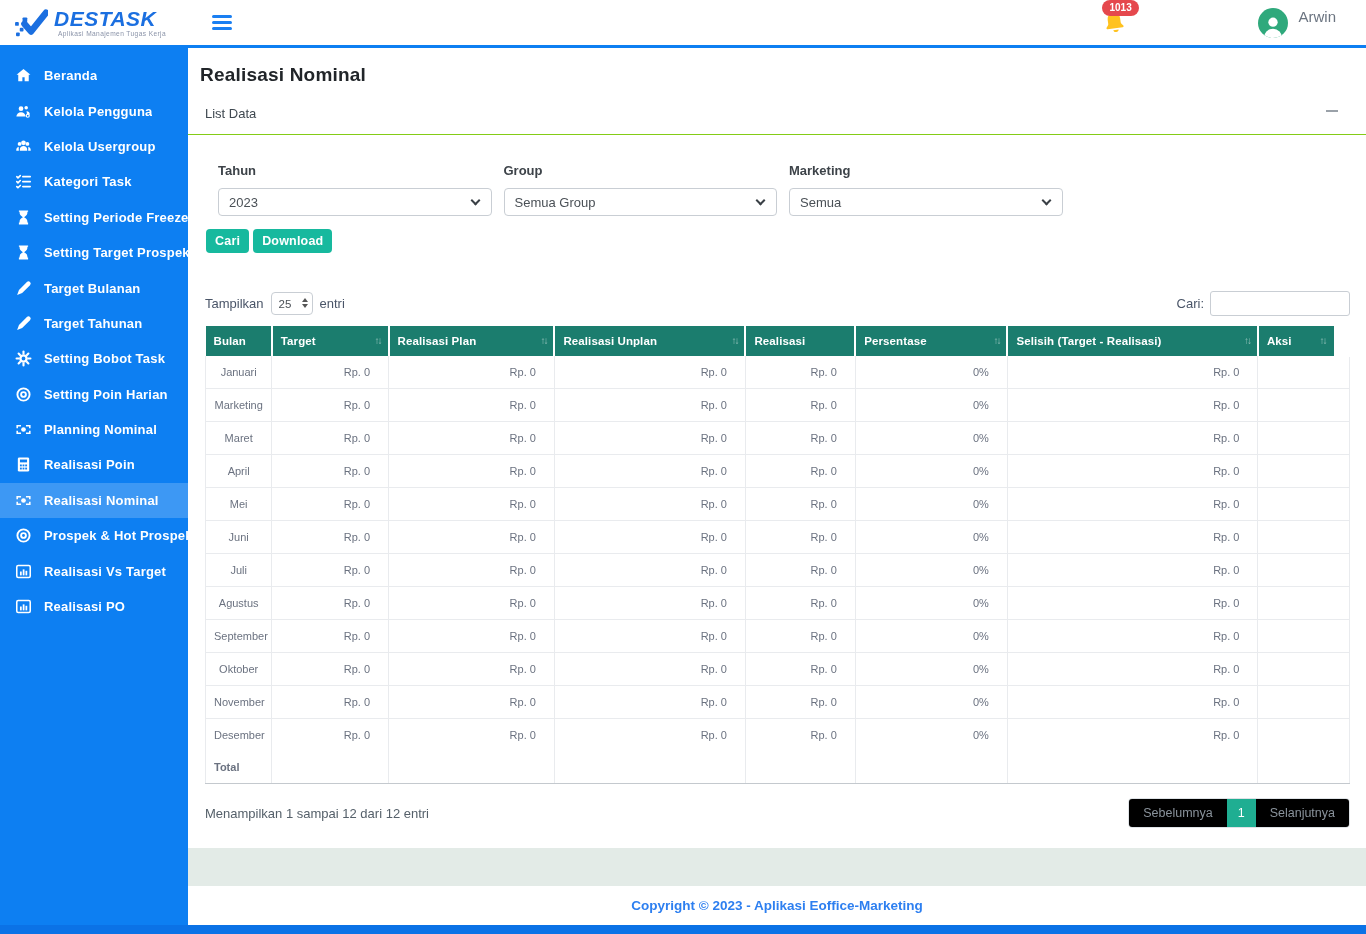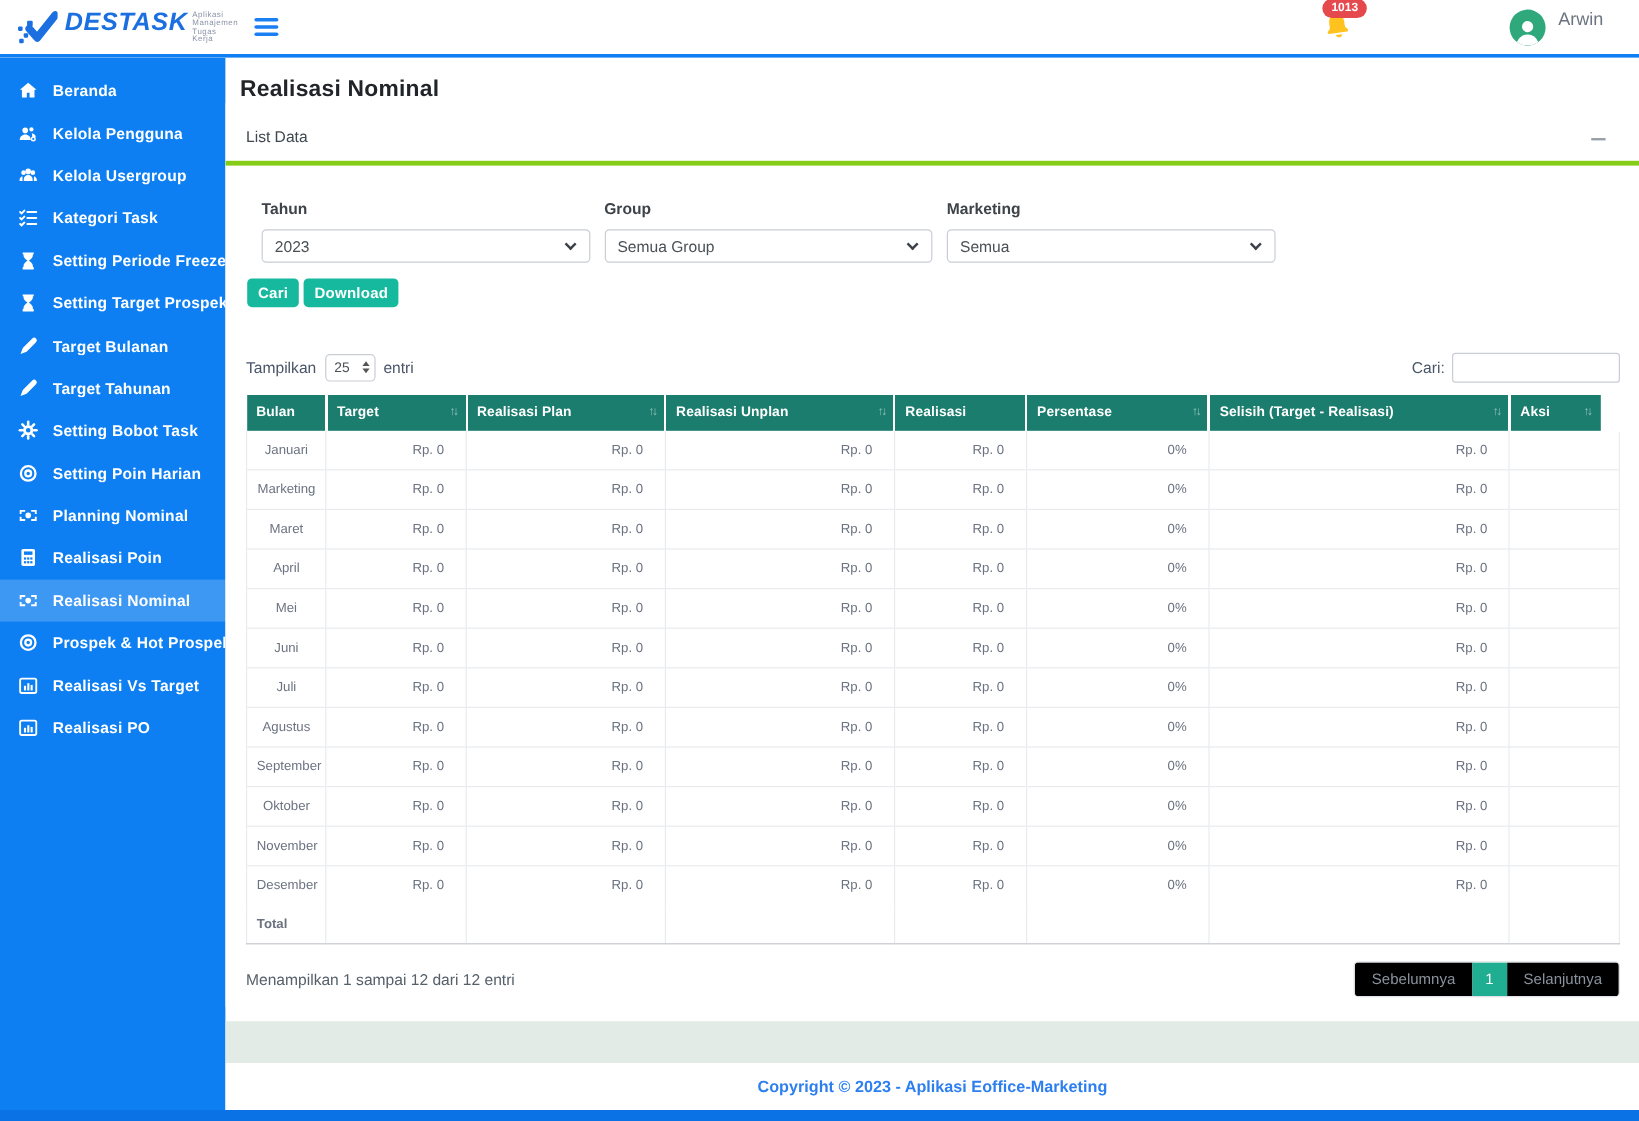--- a/index.html
+++ b/index.html
@@ -14,21 +14,21 @@
     --copyright-blue:#2d7ff0;
     --band:#e3ebe7;
   }
   *{box-sizing:border-box;margin:0;padding:0}
   html,body{width:1366px;height:934px;overflow:hidden;font-family:"Liberation Sans",sans-serif;background:#fff}
   .app{display:flex;flex-direction:column;height:934px;position:relative}
   
   .topbar{height:48px;flex:0 0 48px;background:#fff;border-bottom:3px solid var(--sidebar-blue);display:flex;align-items:center;position:relative;z-index:5}
   .brand{width:188px;display:flex;align-items:center;gap:6px;padding-left:14px;cursor:pointer}
   .brand-mark svg{display:block}
-  .brand-text{display:flex;flex-direction:row;line-height:1}
+  .brand-text{display:flex;flex-direction:column;line-height:1}
   .brand-name{font-size:21px;font-weight:800;font-style:italic;color:#1b6fe0;letter-spacing:.5px}
   .brand-tagline{font-size:6.6px;color:#8a93a8;letter-spacing:.4px;margin-top:2px;padding-left:4px}
   .hamburger{background:none;border:none;margin-left:20px;cursor:pointer;display:flex;flex-direction:column;gap:3px;padding:4px}
   .hamburger span{display:block;width:20px;height:3px;border-radius:2px;background:#1a7ff2}
   .topbar-right{margin-left:auto;display:flex;align-items:center;gap:70px;padding-right:30px}
   .notif{position:relative;cursor:pointer;margin-right:60px}
   .bell{display:inline-block;transform:rotate(-8deg)}
   .badge{position:absolute;top:-8px;left:0;background:var(--badge-red);color:#fff;font-size:10px;font-weight:bold;padding:2px 7px;border-radius:9px;line-height:1.2}
   .user{display:flex;gap:10px;cursor:pointer}
   .avatar{width:30px;height:30px;border-radius:50%;background:var(--avatar-green);overflow:hidden;display:flex;align-items:flex-end;justify-content:center}
@@ -39,21 +39,21 @@
   .menu{padding-top:10px;display:flex;flex-direction:column}
   .nav-item{display:flex;align-items:center;gap:12px;padding:8px 0 8px 14px;color:#fff;font-size:13px;font-weight:600;letter-spacing:.2px;cursor:pointer;white-space:nowrap;height:35.4px}
   .nav-item.active{background:var(--active-item)}
   .nav-icon{width:18px;height:18px;flex:0 0 18px;display:inline-flex;align-items:center;justify-content:center}
   .nav-icon svg{width:17px;height:17px}
   .nav-label{overflow:hidden}
   
   .main{flex:1;min-width:0;display:flex;flex-direction:column;background:#fff}
   .page-title{font-size:19px;font-weight:600;color:#212529;padding:16px 0 0 12px;letter-spacing:.2px}
   .card{background:#fff;padding-bottom:8px}
-  .card-header{display:flex;justify-content:space-between;align-items:flex-end;padding:20px 24px 13px 17px;border-bottom:4px solid #84cc16}
+  .card-header{display:flex;justify-content:space-between;align-items:flex-start;padding:20px 24px 13px 17px;border-bottom:1px solid #84cc16}
   .card-title{font-size:13px;color:#3f4850}
   .collapse-btn{cursor:pointer;padding:4px}
   .minus{display:block;width:12px;border-top:2px solid #9aa1a9}
   .filters{display:grid;grid-template-columns:repeat(4,1fr);gap:12px;margin:28px 18px 0 30px}
   .filter-group label{display:block;font-size:13px;font-weight:600;color:#3d4349;margin-bottom:10px}
   .select-wrap{position:relative}
   .select-wrap select{width:100%;height:28px;border:1px solid #c9ced4;border-radius:4px;background:#fff;font-family:"Liberation Sans",sans-serif;font-size:13px;color:#4a5056;padding:0 28px 0 10px;-webkit-appearance:none;appearance:none;cursor:pointer}
   .chev{position:absolute;right:13px;top:9px;width:7px;height:7px;border-right:2px solid #3a4046;border-bottom:2px solid #3a4046;transform:rotate(45deg);pointer-events:none}
   .actions{display:flex;gap:4px;margin:13px 0 0 18px}
   .btn{background:var(--button-teal);color:#fff;border:none;border-radius:4px;font-family:"Liberation Sans",sans-serif;font-size:12.5px;font-weight:bold;padding:0 9px;height:24px;cursor:pointer;letter-spacing:.2px}

